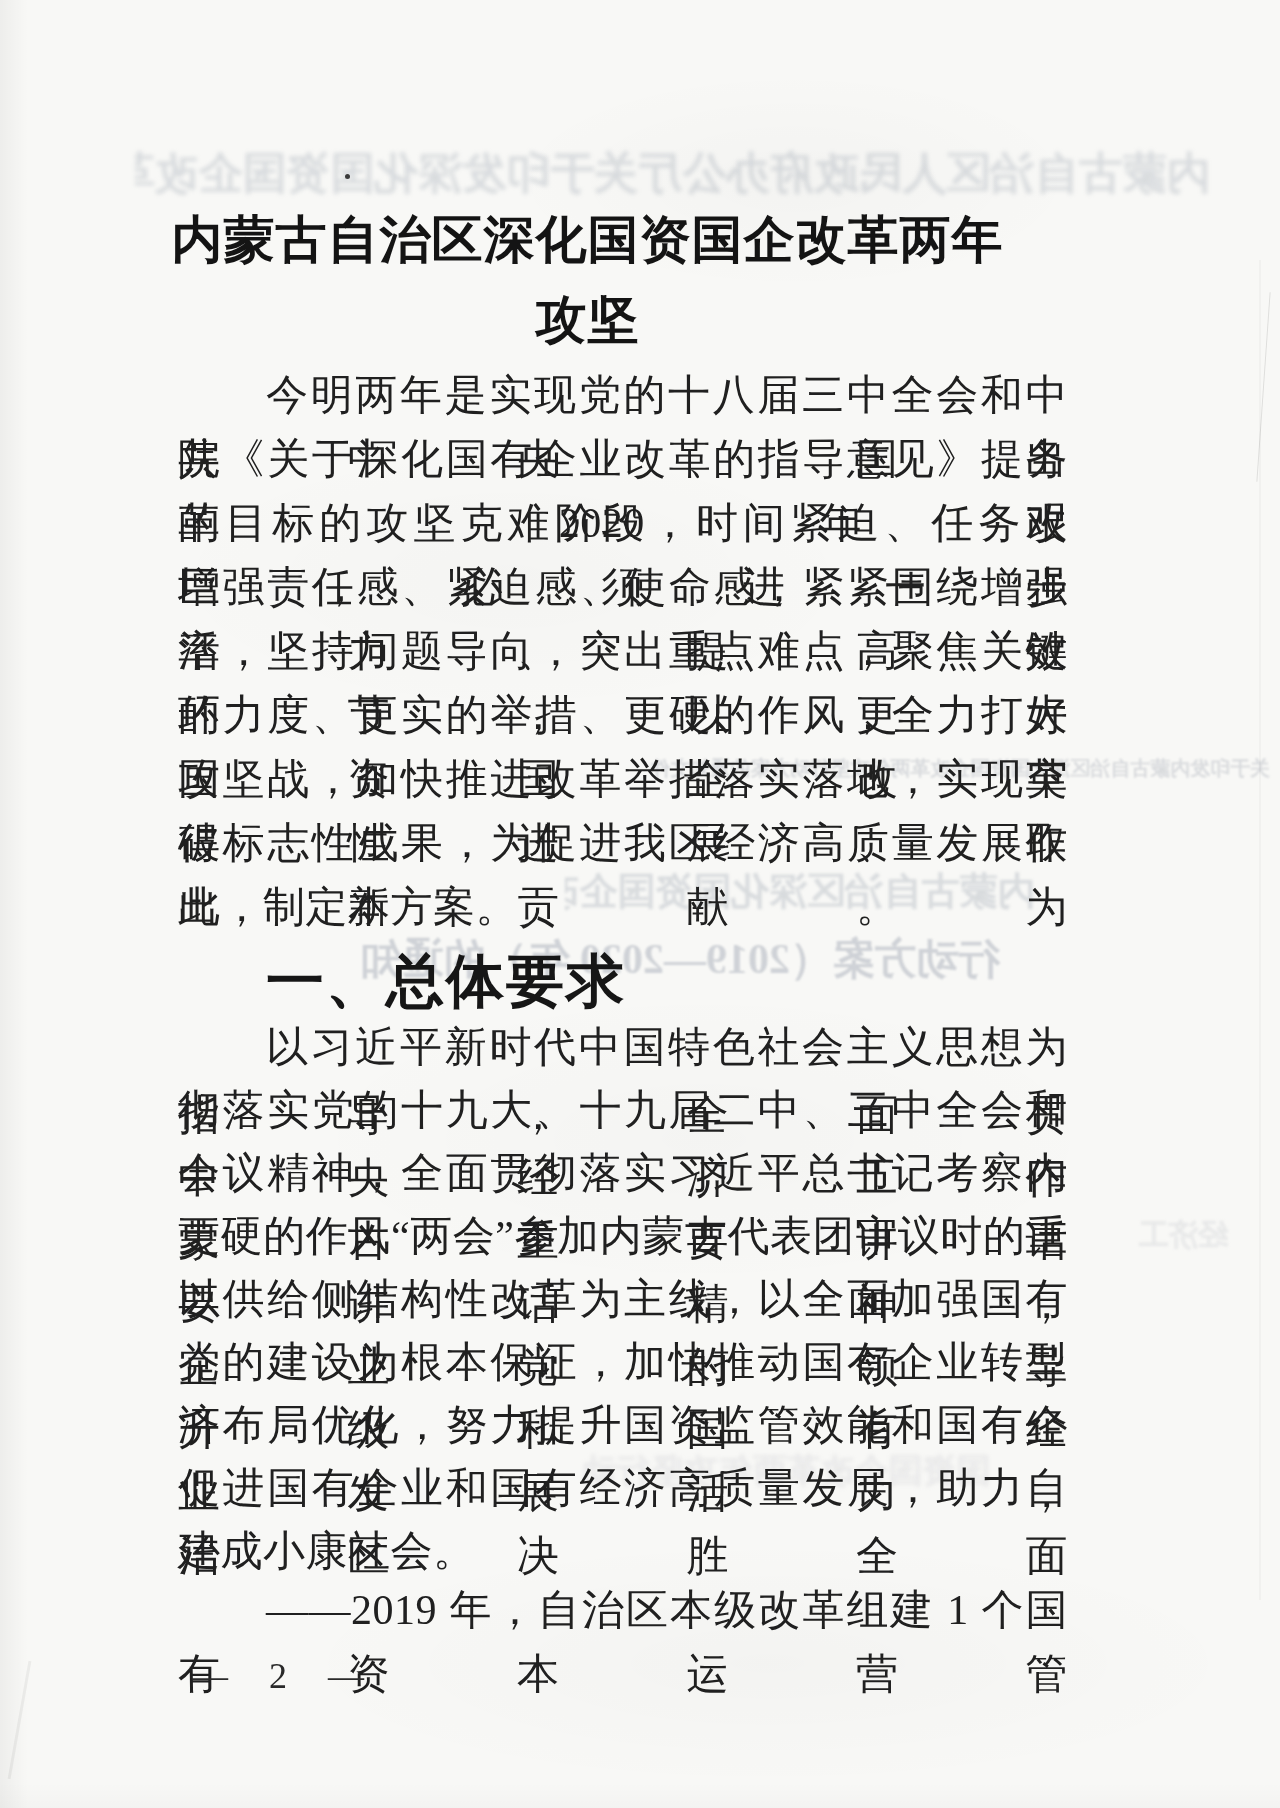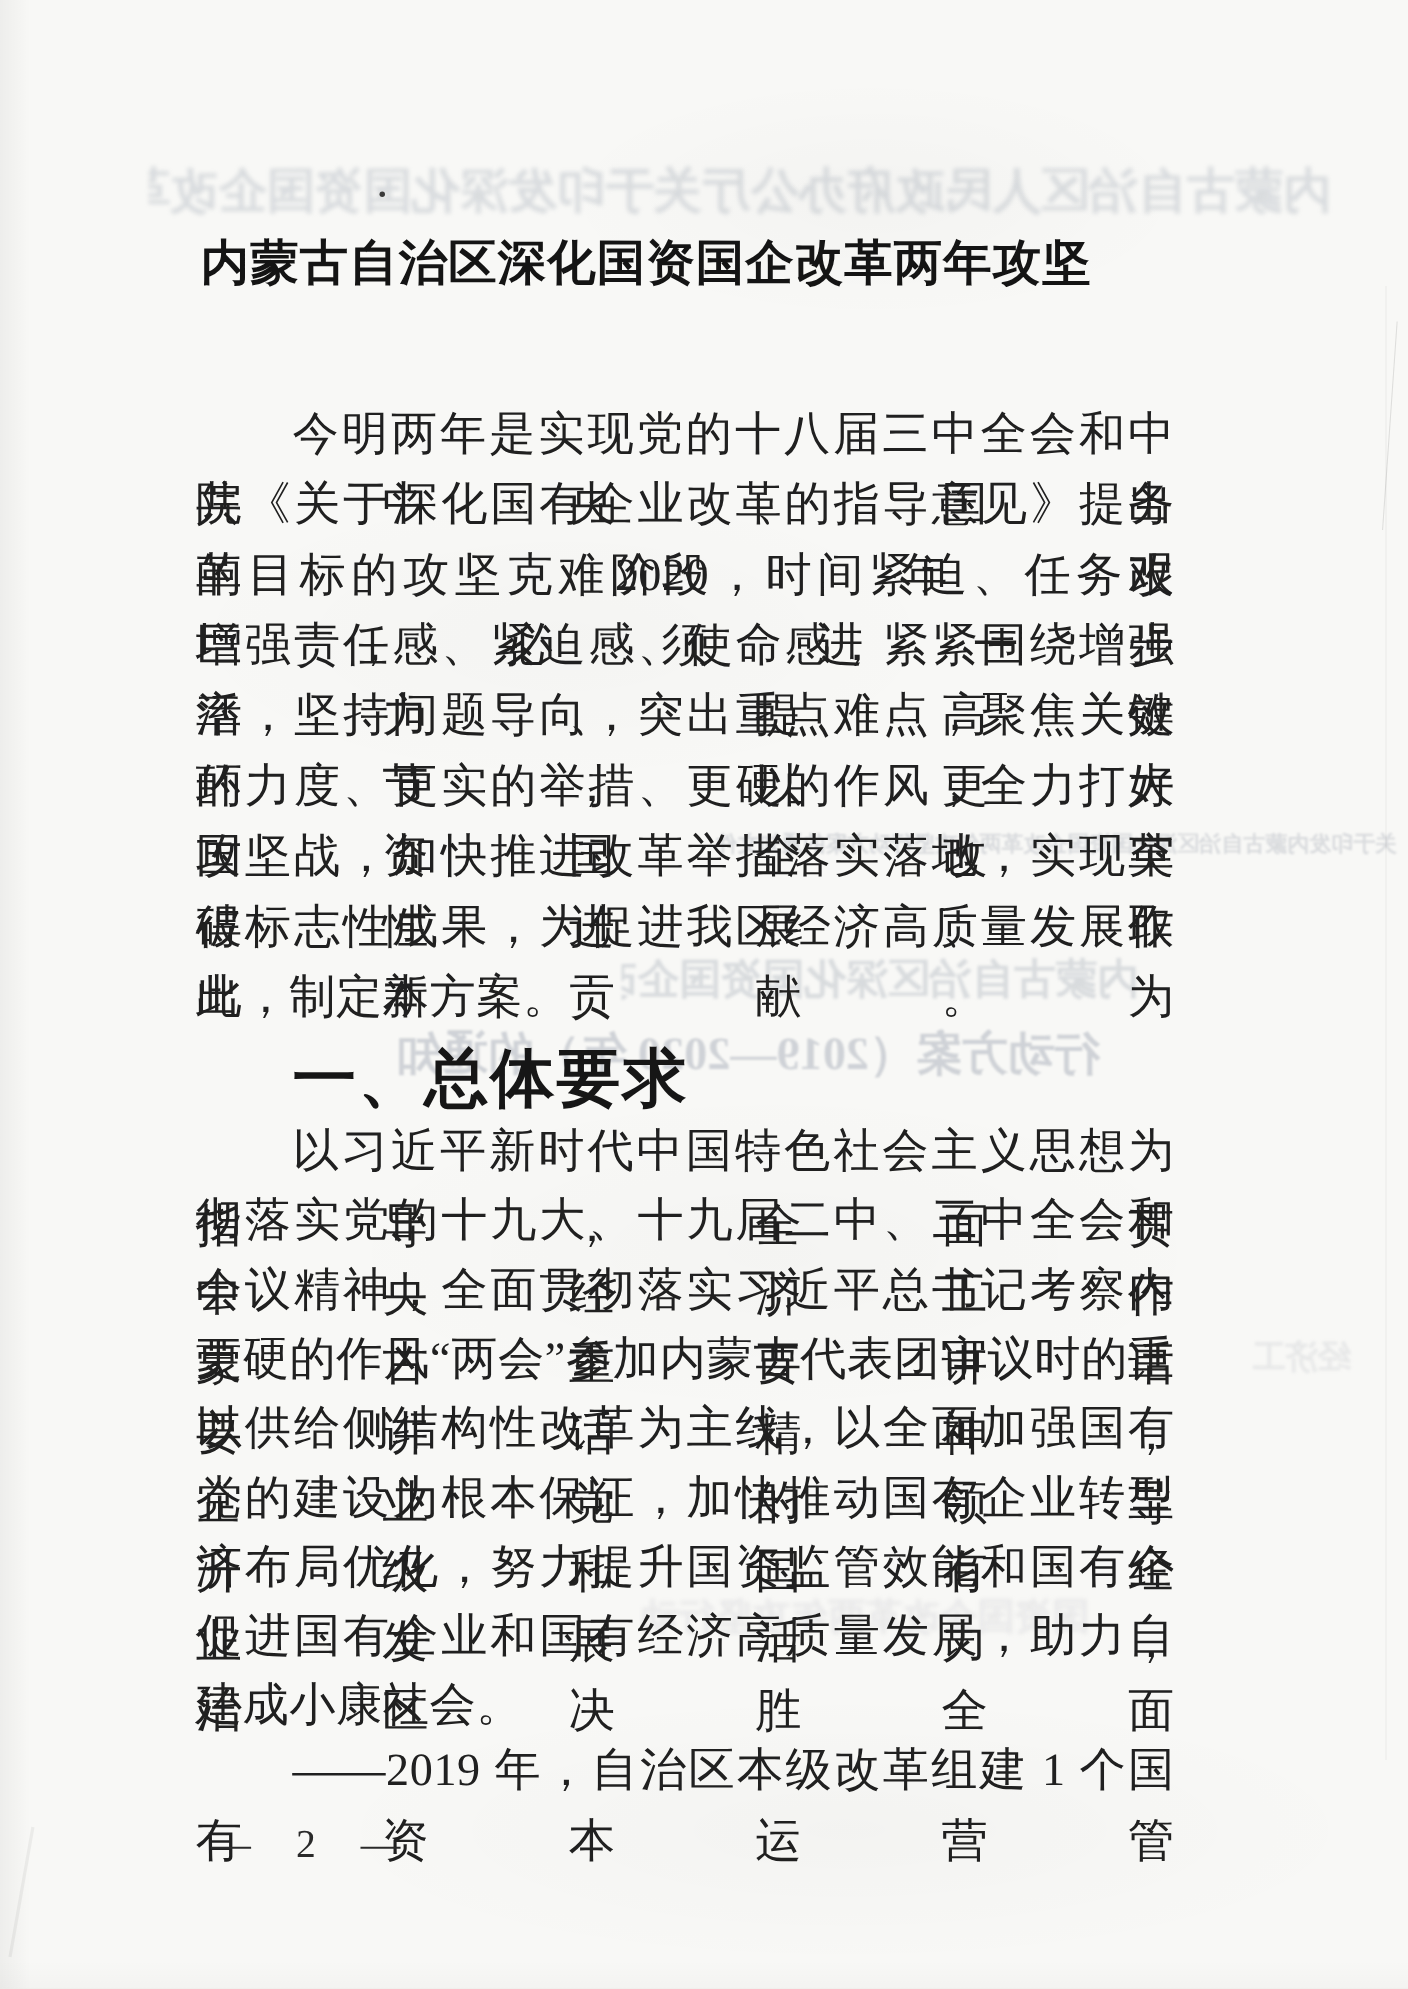--- a/index.html
+++ b/index.html
@@ -35,21 +35,21 @@
   .ghost-head  {top:936px;left:300px;width:700px;font-size:42px;line-height:46px;color:rgba(128,138,156,0.34);filter:blur(1.2px);}
   .ghost-low   {top:1452px;left:430px;width:560px;font-size:34px;line-height:38px;color:rgba(158,163,172,0.18);filter:blur(2px);}
   .ghost-right {top:1218px;left:1058px;width:170px;font-size:30px;line-height:34px;color:rgba(158,163,175,0.20);filter:blur(1.5px);}
   
   .ink-dot{position:absolute;top:174px;left:345px;width:5px;height:5px;border-radius:50%;background:#3a3a3a;}
   .crease-line{position:absolute;top:292px;left:1263px;width:1px;height:190px;background:rgba(0,0,0,0.10);transform:rotate(4deg);}
   .edge-streak{position:absolute;top:260px;left:1259px;width:2px;height:1340px;background:rgba(0,0,0,0.028);}
   .fold-shadow{position:absolute;top:1660px;left:18px;width:3px;height:120px;background:rgba(0,0,0,0.05);transform:rotate(10deg);}
   
   .title-block{position:absolute;top:200px;left:170px;width:905px;padding-right:70px;box-sizing:border-box;text-align:center;}
-  .title-line{line-height:80px;font-size:44px;font-weight:700;letter-spacing:1px;color:#141414;}
+  .title-line{line-height:80px;font-size:51px;font-weight:700;letter-spacing:1px;color:#141414;}
   .body-block{position:absolute;left:178px;width:890px;font-size:42px;color:#202020;}
   .para1{top:363px;}
   .heading-block{position:absolute;top:949px;left:178px;width:890px;}
   .para2{top:1013px;}
   .para3{top:1578px;}
   .bline{line-height:64px;height:64px;text-align:justify;text-align-last:justify;letter-spacing:0.5px;}
   .para2 .bline{line-height:68px;height:63px;}
   .bline.short{text-align:left;text-align-last:left;}
   .bline.indent{text-indent:88px;}
   .section-heading{font-family:"Liberation Sans","DejaVu Sans",sans-serif;font-weight:700;font-size:58px;line-height:64px;color:#161616;text-indent:88px;letter-spacing:2px;}

